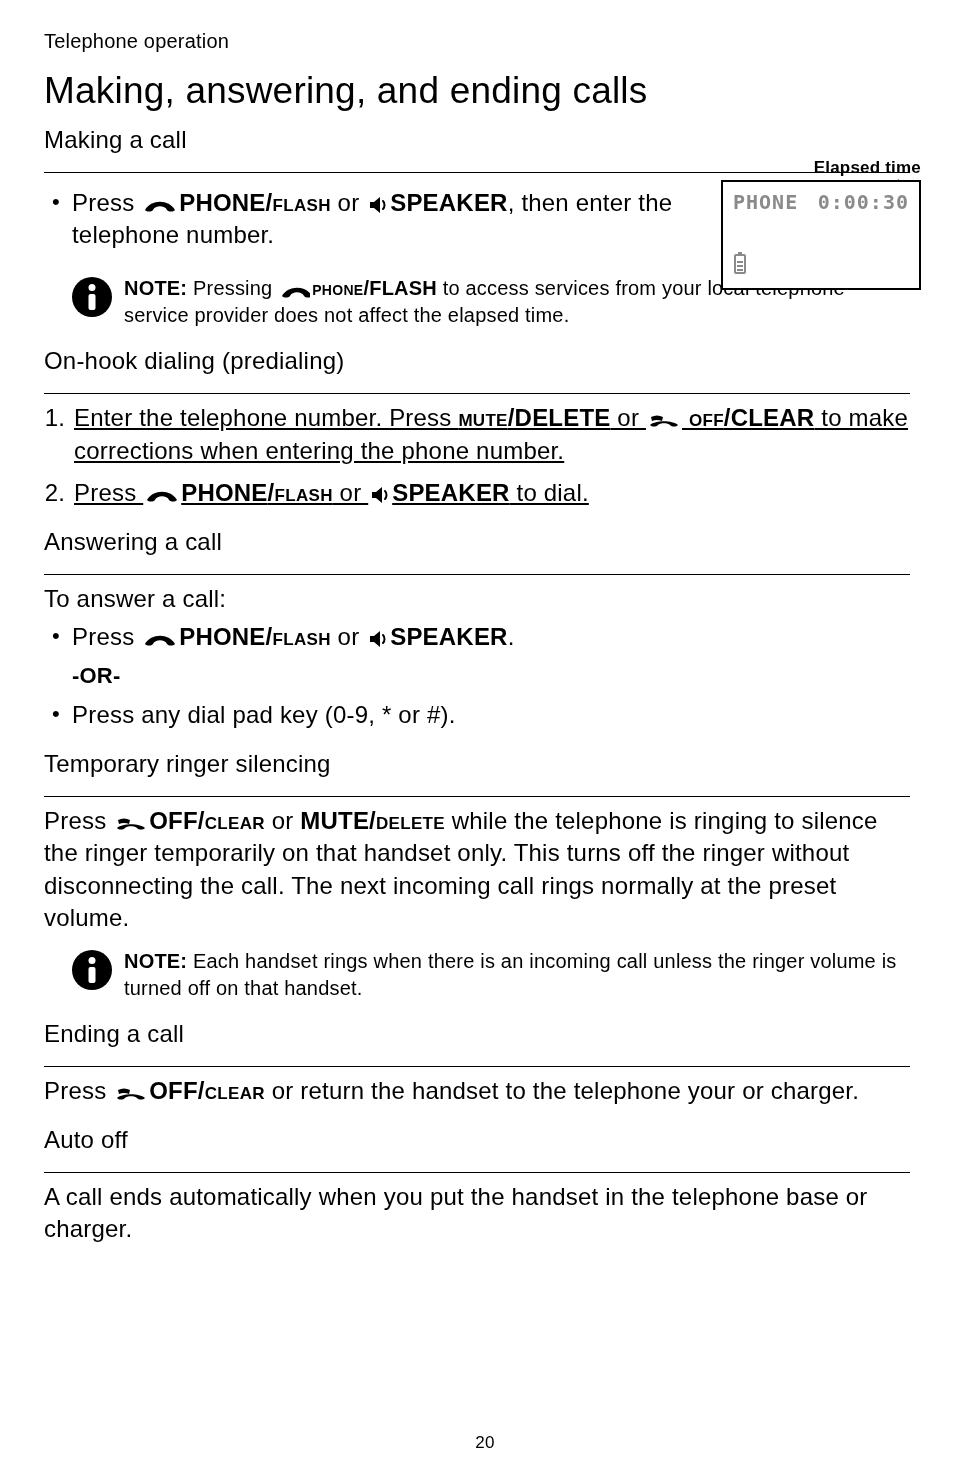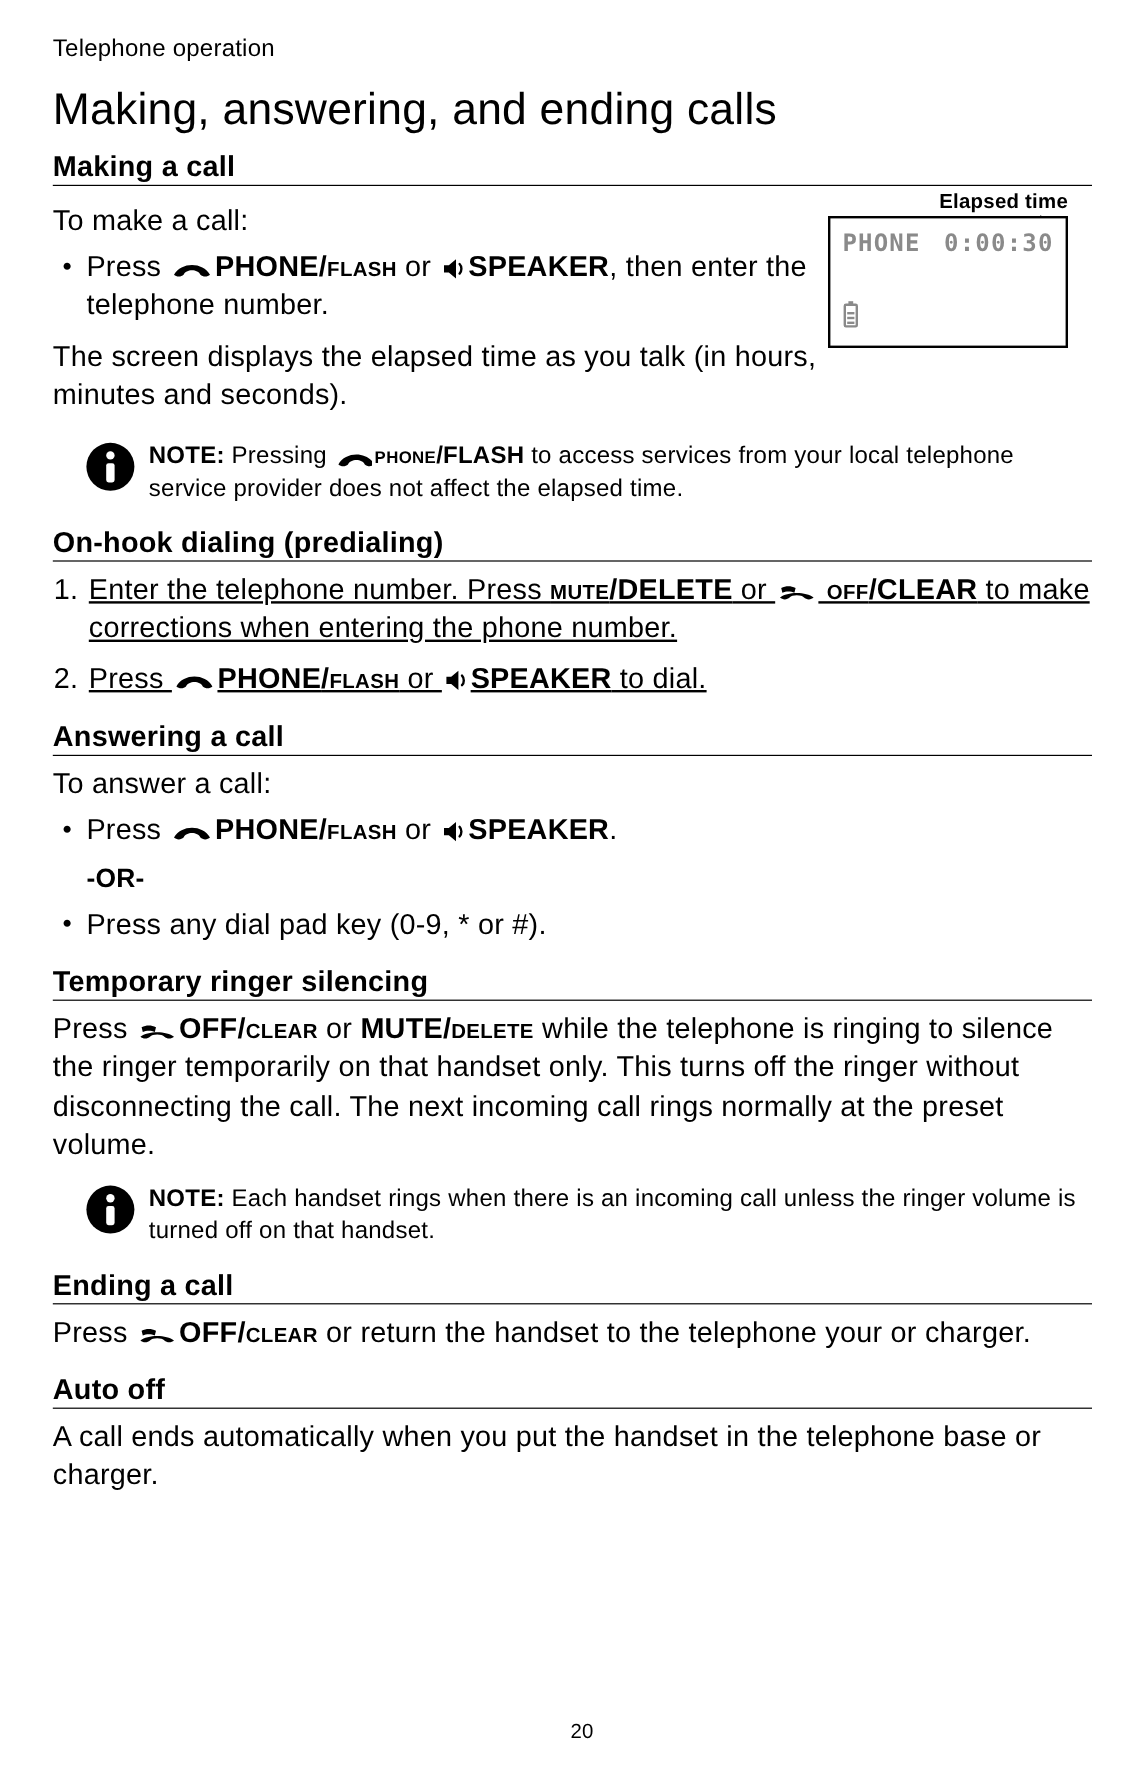--- a/index.html
+++ b/index.html
@@ -23,23 +23,23 @@
   }
   .page-title {
     font-size: 37px;
     font-weight: 400;
     margin: 18px 0 14px 0;
     line-height: 1.1;
   }
 
   .subhead {
     font-size: 24px;
-    font-weight: 700;
+    font-weight: 400;
     border-bottom: 1.5px solid #000;
-    padding-bottom: 0;
+    padding-bottom: 18px;
     margin: 18px 0 8px 0;
   }
   .subhead.tight-top { margin-top: 10px; }
 
   .body, li, p { font-size: 24px; line-height: 1.35; }
   p { margin: 6px 0; }
 
   ul.bullets { list-style: none; padding-left: 28px; margin: 6px 0 10px 0; }
   ul.bullets > li { position: relative; margin: 6px 0 10px 0; }
   ul.bullets > li::before {
@@ -93,21 +93,21 @@
     background: #fff;
     border-radius: 2px;
   }
 
   .ic { display: inline-block; vertical-align: -4px; margin: 0 2px; }
   .ic svg { display: block; }
 
   .lcd-callout {
     position: absolute;
     top: 158px;
-    right: 60px;
+    right: 29px;
     width: 204px;
     text-align: right;
   }
   .lcd-label {
     font-size: 17px;
     font-weight: 700;
     text-align: right;
     padding-right: 4px;
     margin-bottom: 2px;
   }
@@ -180,31 +180,29 @@
   </defs>
 </svg>
 
 <div class="section-label">Telephone operation</div>
 <h1 class="page-title">Making, answering, and ending calls</h1>
 
 <div class="subhead tight-top">Making a call</div>
 
 <div class="top-block">
   <div class="top-left">
-    <p>To make a call:</p>
     <ul class="bullets">
       <li>
         <span>Press </span><span class="ic"><svg width="34" height="16">
               <use href="#pickup-icon"></use>
             </svg></span><span class="bold">PHONE</span><span class="bold smallcaps">/flash</span><span> or </span><span class="ic"><svg width="20" height="20">
               <use href="#speaker-icon"></use>
             </svg></span><span class="bold">SPEAKER</span><span>, then enter the telephone number.</span>
       </li>
     </ul>
-    <p>The screen displays the elapsed time as you talk (in hours, minutes and seconds).</p>
   </div>
 </div>
 
 <div class="lcd-callout">
   <div class="lcd-label">Elapsed time</div>
   <svg class="lcd-arrow" width="30" height="22">
     <line x1="22" y1="2" x2="8" y2="18" stroke="#000" stroke-width="2"></line>
     <polygon points="8,18 14,16 10,11" fill="#000"></polygon>
   </svg>
   <div class="lcd-screen">

